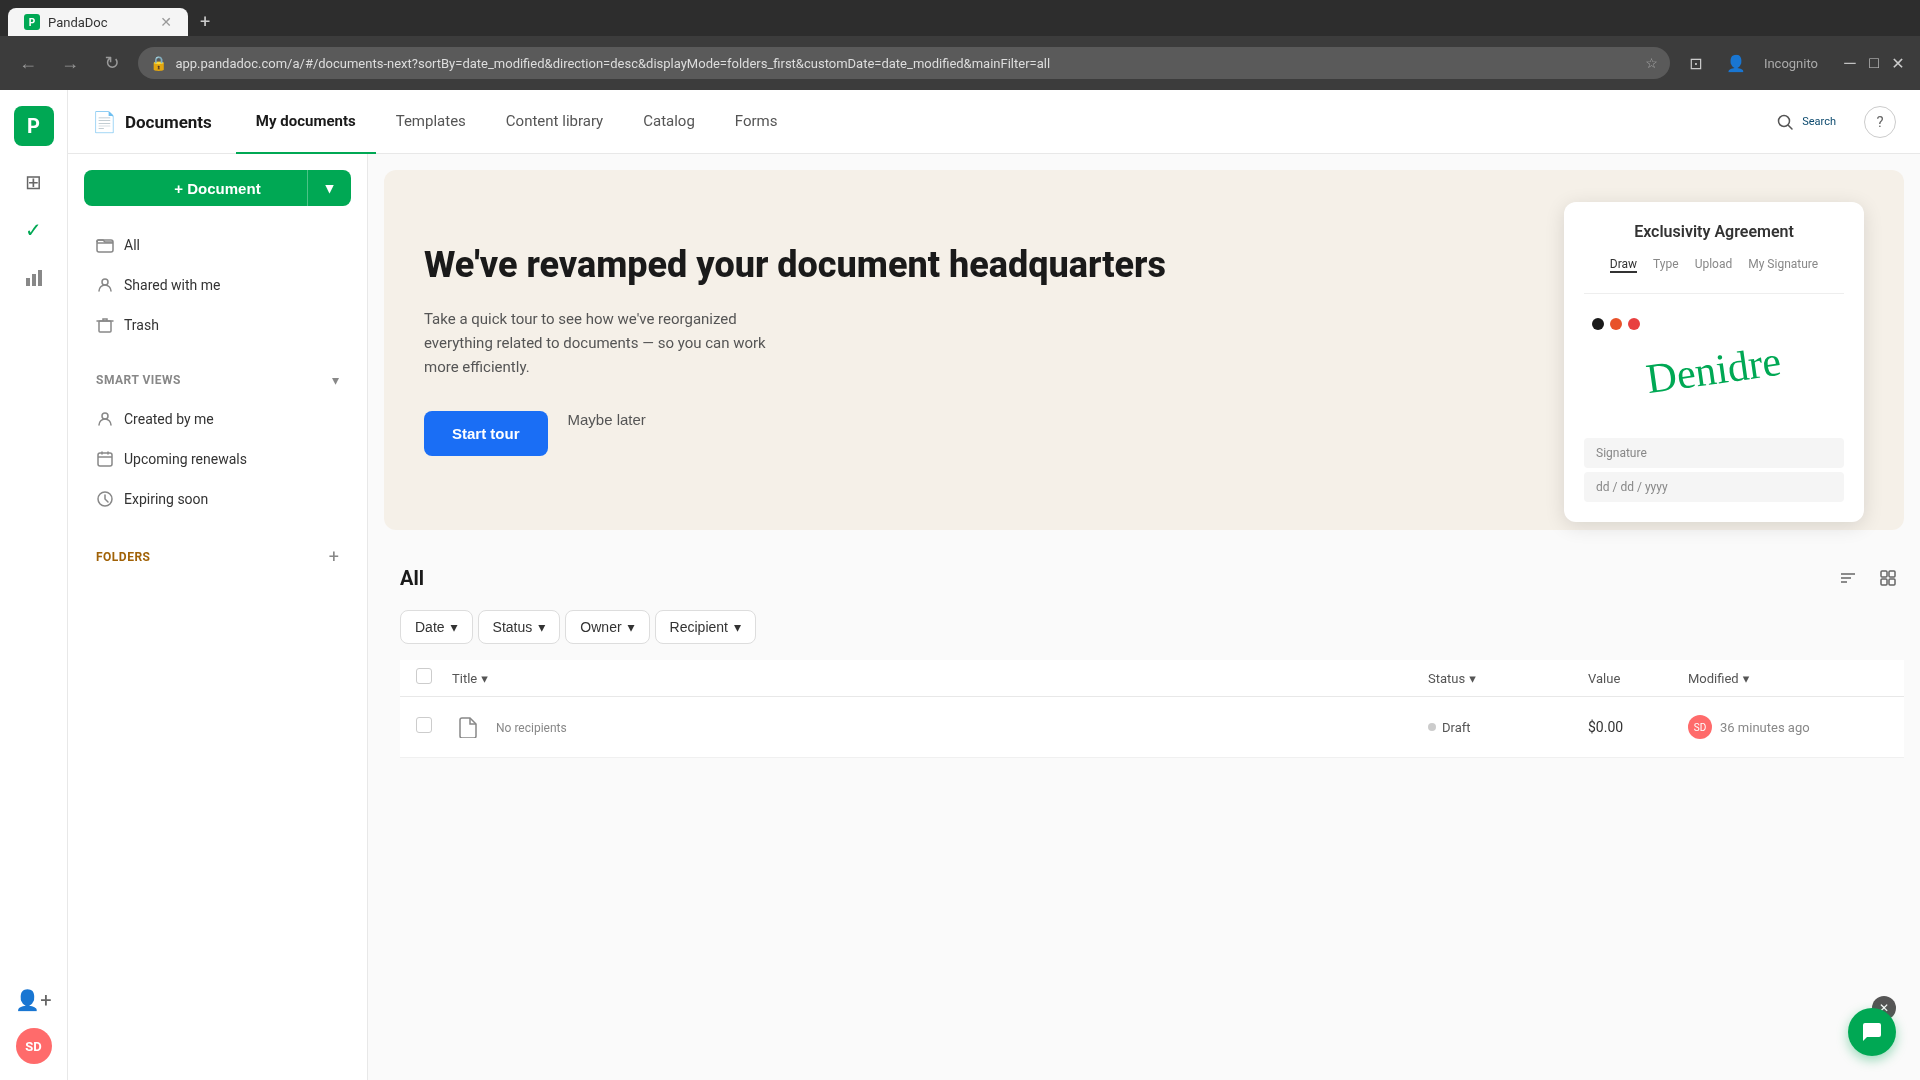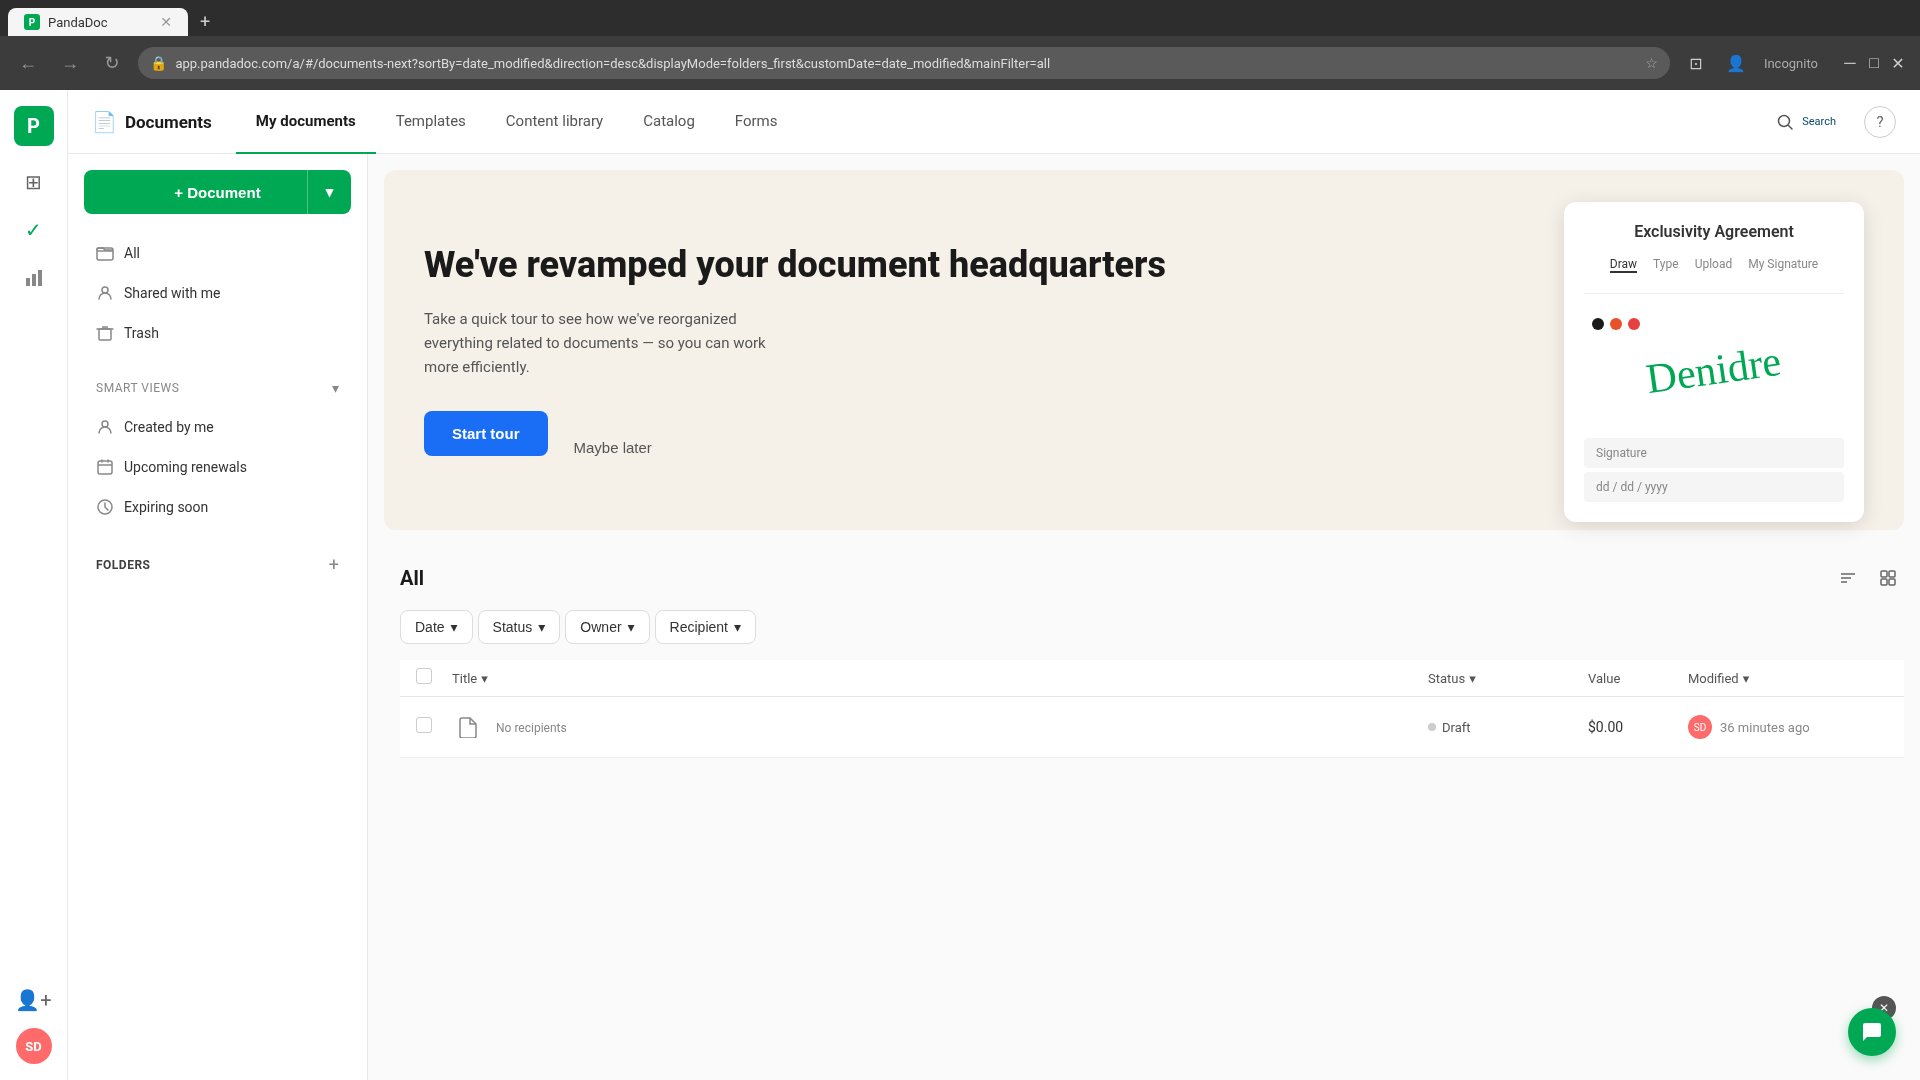--- a/index.html
+++ b/index.html
@@ -45,46 +45,46 @@
     .nav-tab { padding: 0 20px; height: 64px; display: flex; align-items: center; color: #555; font-size: 15px; cursor: pointer; border-bottom: 2px solid transparent; white-space: nowrap; }
     .nav-actions { display: flex; align-items: center; gap: 16px; margin-left: auto; }
     .search-btn { display: flex; align-items: center; gap: 8px; color: #0c4a6e; font-size: 11px; cursor: pointer; padding: 8px 12px; border-radius: 6px; justify-content: center; }
     .help-btn { width: 32px; height: 32px; border-radius: 50%; border: 1px solid #ccc; display: flex; align-items: center; justify-content: center; color: #666; font-size: 15px; cursor: pointer; }
 
     
     .content-area { display: flex; flex: 1; overflow: hidden; }
 
     
     .left-sidebar { width: 300px; border-right: 1px solid #e8e8e8; background: #fff; padding: 16px; overflow-y: auto; flex-shrink: 0; }
-    .new-doc-btn { width: 100%; background: #00a854; color: white; border: none; border-radius: 8px; height: 44px; font-size: 15px; font-weight: 600; cursor: pointer; display: flex; align-items: center; justify-content: center; gap: 8px; position: relative; margin-bottom: 20px; }
+    .new-doc-btn { width: 100%; background: #00a854; color: white; border: none; border-radius: 8px; height: 36px; font-size: 15px; font-weight: 600; cursor: pointer; display: flex; align-items: center; justify-content: center; gap: 8px; position: relative; margin-bottom: 20px; }
     .new-doc-btn .dropdown-arrow { position: absolute; right: 0; top: 0; bottom: 0; width: 44px; border-left: 1px solid rgba(255,255,255,0.3); display: flex; align-items: center; justify-content: center; cursor: pointer; }
 
     .sidebar-nav { display: flex; flex-direction: column; gap: 2px; margin-bottom: 20px; }
     .sidebar-nav-item { display: flex; align-items: center; gap: 10px; padding: 10px 12px; border-radius: 8px; cursor: pointer; color: #333; font-size: 14px; }
     .sidebar-nav-item .item-icon { width: 18px; height: 18px; display: flex; align-items: center; justify-content: center; color: #888; font-size: 16px; flex-shrink: 0; }
 
     .section-header { display: flex; align-items: center; justify-content: space-between; padding: 8px 12px; margin-bottom: 4px; }
-    .section-label { font-size: 12px; font-weight: 400; color: #888; letter-spacing: 0.5px; text-transform: uppercase; }
+    .section-label { font-size: 12px; font-weight: 700; color: #888; letter-spacing: 0.5px; text-transform: uppercase; }
     .section-toggle { color: #888; cursor: pointer; font-size: 14px; }
 
     .smart-views { margin-bottom: 20px; }
     .folders-section { }
     .folders-header { display: flex; align-items: center; justify-content: space-between; padding: 8px 12px; }
-    .folders-label { font-size: 12px; font-weight: 700; color: #404040; letter-spacing: 0.5px; text-transform: uppercase; }
+    .folders-label { font-size: 12px; font-weight: 700; color: #a16207; letter-spacing: 0.5px; text-transform: uppercase; }
     .add-folder-btn { color: #888; cursor: pointer; font-size: 18px; }
 
     
     .main-panel { flex: 1; overflow-y: auto; background: #fafafa; }
 
     
     .banner { background: #f5f0e8; margin: 16px; border-radius: 12px; padding: 32px 40px; display: flex; align-items: stretch; gap: 40px; min-height: 360px; }
     .banner-content { flex: 1; display: flex; flex-direction: column; justify-content: center; }
     .banner-title { font-size: 36px; font-weight: 800; color: #1a1a1a; line-height: 1.2; margin-bottom: 20px; }
     .banner-desc { font-size: 15px; color: #555; line-height: 1.6; margin-bottom: 32px; max-width: 380px; }
-    .banner-actions { display: flex; align-items: flex-end; gap: 26px; }
+    .banner-actions { display: flex; align-items: flex-start; gap: 20px; }
     .start-tour-btn { background: #1a6ef5; color: white; border: none; border-radius: 8px; padding: 14px 28px; font-size: 15px; font-weight: 600; cursor: pointer; }
     .maybe-later-btn { background: none; border: none; color: #555; font-size: 15px; cursor: pointer; font-weight: 500; }
     .banner-image { width: 420px; flex-shrink: 0; position: relative; }
     .doc-preview { background: white; border-radius: 12px; box-shadow: 0 4px 20px rgba(0,0,0,0.12); width: 300px; padding: 20px; position: absolute; top: 0; right: 0; }
     .doc-title { font-size: 16px; font-weight: 600; color: #333; margin-bottom: 16px; text-align: center; }
     .sign-tabs { display: flex; gap: 16px; border-bottom: 1px solid #eee; padding-bottom: 20px; margin-bottom: 16px; justify-content: center; }
     .sign-tab { font-size: 12px; color: #888; cursor: pointer; }
     .sign-tab.active { color: #333; border-bottom: 2px solid #333; }
     .signature-area { height: 120px; display: flex; align-items: center; justify-content: center; position: relative; }
     .sig-dots { display: flex; gap: 6px; position: absolute; top: 8px; left: 8px; }

